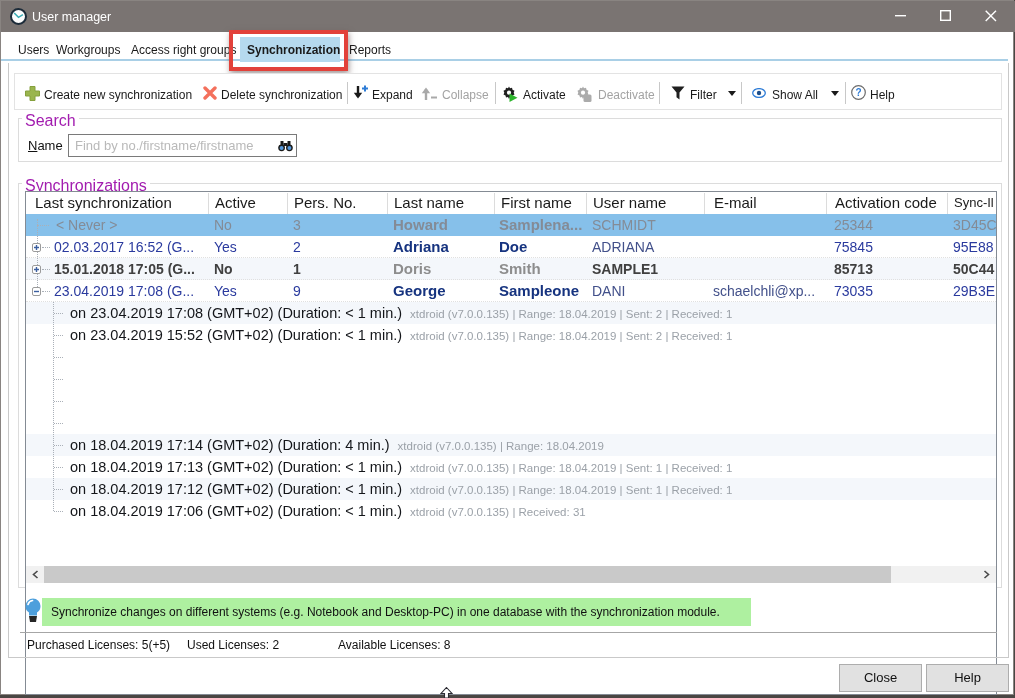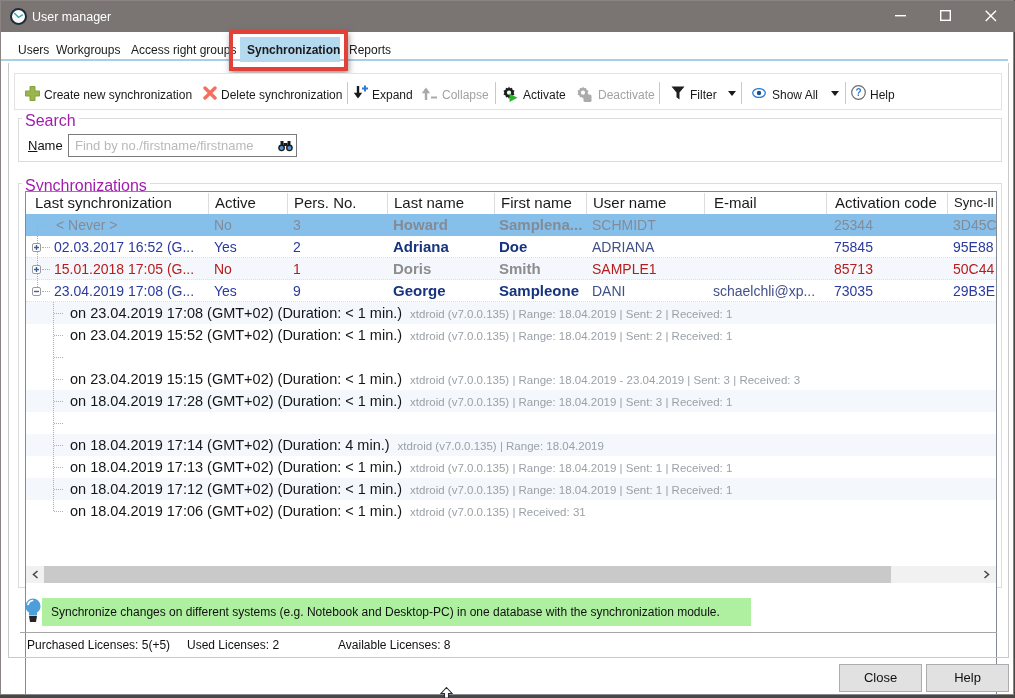--- a/index.html
+++ b/index.html
@@ -32,21 +32,21 @@
   .hdr { position:absolute; top:0; height:22px; font-size:15px; color:#1a1a1a; line-height:22px; }
   .hsep { position:absolute; top:1px; height:21px; width:1px; background:#dcdcdc; }
   #hdrline { position:absolute; left:0; top:22px; width:970px; height:1px; background:#bcd8ea; }
   .row { position:absolute; left:0; width:970px; height:22px; }
   .cell { position:absolute; top:0; height:22px; line-height:22px; font-size:14px; white-space:nowrap; }
   .stripe { background:#f4f7fb; }
   .sel { background:#86c0ea; }
   .navy { color:#2a3a9e; }
   .bnavy { color:#16337f; font-weight:bold; font-size:15px; }
   .unavy { color:#42508a; }
-  .gray { color:#b91c1c; }
+  .gray { color:#404040;font-weight:bold; }
   .bgray { color:#8d8d8d; font-weight:bold; font-size:15px; }
   .selg { color:#848b96; }
   .bselg { color:#848b96; font-weight:bold; font-size:15px; }
   .sub { position:absolute; left:0; width:970px; height:22px; font-size:14.5px; color:#14161a; line-height:22px; white-space:nowrap; }
   .sub .g { font-size:11.5px; color:#9ba1a8; margin-left:4px; }
   .rowline { border-bottom:1px dotted #e0e0e0; }
   
   .tline { position:absolute; border-left:1px dotted #aab0b8; width:0; }
   .thline { position:absolute; border-top:1px dotted #aab0b8; height:0; }
   .ebox { position:absolute; width:9px; height:9px; border:1px solid #9b9b9b; border-radius:2px; background:#fff; }
@@ -219,22 +219,20 @@
       <span class="cell navy" style="left:267px">9</span>
       <span class="cell bnavy" style="left:367px">George</span>
       <span class="cell bnavy" style="left:473px">Sampleone</span>
       <span class="cell unavy" style="left:566px">DANI</span>
       <span class="cell unavy" style="left:687px">schaelchli@xp...</span>
       <span class="cell navy" style="left:808px">73035</span>
       <span class="cell navy" style="left:927px">29B3E</span>
     </div>
     <div class="sub stripe" style="top:110px"><span style="margin-left:44px">on 23.04.2019 17:08 (GMT+02) (Duration: &lt; 1 min.)</span> <span class="g">xtdroid (v7.0.0.135) | Range: 18.04.2019 | Sent: 2 | Received: 1</span></div>
     <div class="sub" style="top:132px"><span style="margin-left:44px">on 23.04.2019 15:52 (GMT+02) (Duration: &lt; 1 min.)</span> <span class="g">xtdroid (v7.0.0.135) | Range: 18.04.2019 | Sent: 2 | Received: 1</span></div>
-    <div class="sub" style="top:176px"><span style="margin-left:44px">on 23.04.2019 15:15 (GMT+02) (Duration: &lt; 1 min.)</span> <span class="g">xtdroid (v7.0.0.135) | Range: 18.04.2019 - 23.04.2019 | Sent: 3 | Received: 3</span></div>
-    <div class="sub stripe" style="top:198px"><span style="margin-left:44px">on 18.04.2019 17:28 (GMT+02) (Duration: &lt; 1 min.)</span> <span class="g">xtdroid (v7.0.0.135) | Range: 18.04.2019 | Sent: 3 | Received: 1</span></div>
     <div class="sub stripe" style="top:242px"><span style="margin-left:44px">on 18.04.2019 17:14 (GMT+02) (Duration: 4 min.)</span> <span class="g">xtdroid (v7.0.0.135) | Range: 18.04.2019</span></div>
     <div class="sub" style="top:264px"><span style="margin-left:44px">on 18.04.2019 17:13 (GMT+02) (Duration: &lt; 1 min.)</span> <span class="g">xtdroid (v7.0.0.135) | Range: 18.04.2019 | Sent: 1 | Received: 1</span></div>
     <div class="sub stripe" style="top:286px"><span style="margin-left:44px">on 18.04.2019 17:12 (GMT+02) (Duration: &lt; 1 min.)</span> <span class="g">xtdroid (v7.0.0.135) | Range: 18.04.2019 | Sent: 1 | Received: 1</span></div>
     <div class="sub" style="top:308px"><span style="margin-left:44px">on 18.04.2019 17:06 (GMT+02) (Duration: &lt; 1 min.)</span> <span class="g">xtdroid (v7.0.0.135) | Received: 31</span></div>
 
     <div class="tline" style="left:11px;top:27px;height:68px"></div>
     <div class="thline" style="left:11px;top:33px;width:12px"></div>
     <div class="thline" style="left:16px;top:55px;width:8px"></div>
     <div class="thline" style="left:16px;top:77px;width:8px"></div>
     <div class="thline" style="left:16px;top:99px;width:8px"></div>

